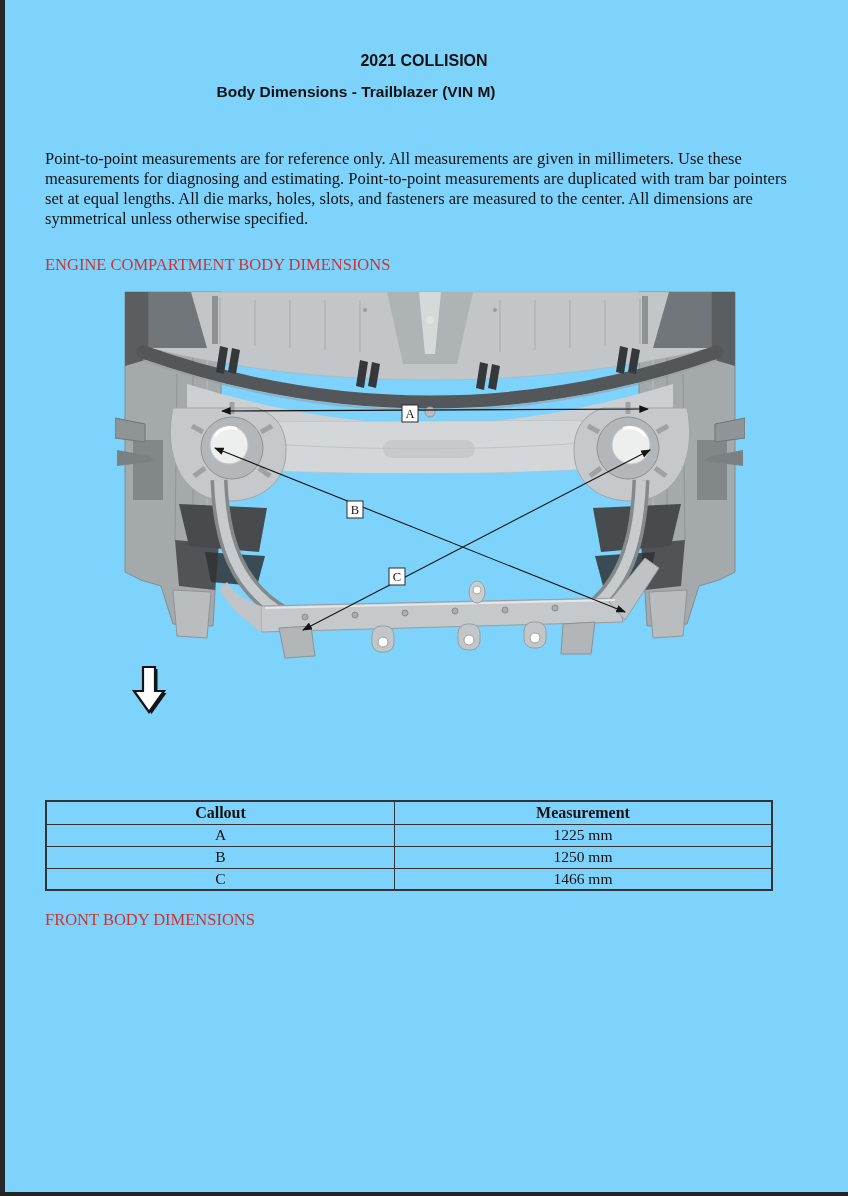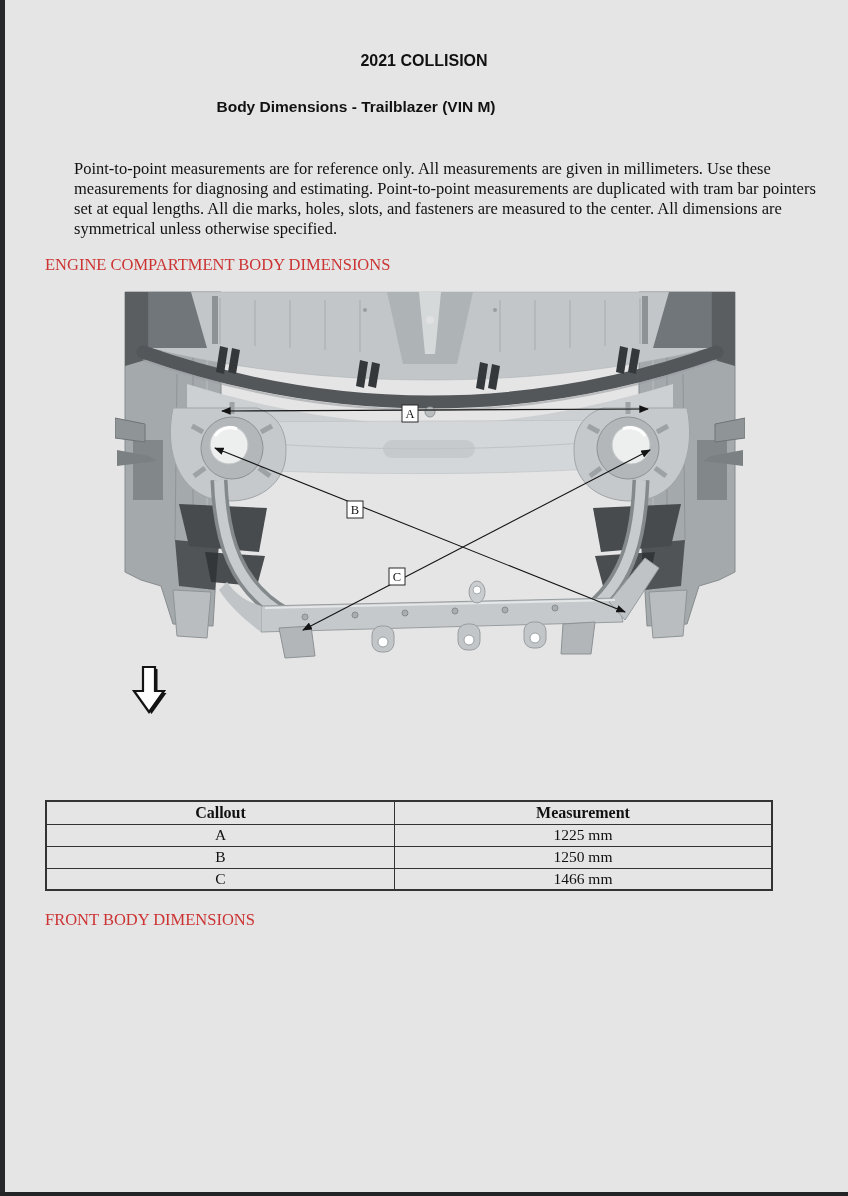--- a/index.html
+++ b/index.html
@@ -1,30 +1,30 @@
 <!DOCTYPE html>
 <html><head>
 <meta charset="utf-8">
 <style>
   * { margin:0; padding:0; box-sizing:border-box; }
   html,body { background:#ffffff; }
   body { font-family:"Liberation Serif", serif; color:#111; }
-  .page { position:relative; width:848px; height:1196px; background:#e5e5e5; overflow:hidden; }
+  .page { position:relative; width:848px; height:1196px; background:#7dd3fc; overflow:hidden; }
 
   .edge-left  { position:absolute; left:0; top:0; width:5px; height:1196px; background:#26282b; }
   .edge-bottom{ position:absolute; left:0; bottom:0; width:848px; height:4px; background:#222426; }
 
   .doc-title1 { position:absolute; top:52px; left:0; width:848px; text-align:center;
                 font-family:"Liberation Sans", sans-serif; font-weight:bold; font-size:16px; }
   .doc-title2 { position:absolute; top:83px; left:0; width:712px; text-align:center;
-                font-family:"Liberation Sans", sans-serif; font-weight:bold; font-size:15.5px;margin-top:15px; }
+                font-family:"Liberation Sans", sans-serif; font-weight:bold; font-size:15.5px; }
 
   .h-blue { position:absolute; top:117px; left:45px; font-weight:bold; font-size:21.5px;
             color:#2323c8; letter-spacing:0.2px; }
-  .intro  { position:absolute; top:159px; left:45px; width:748px; font-size:16.5px; line-height:20px;margin-left:29px; }
+  .intro  { position:absolute; top:149px; left:45px; width:748px; font-size:16.5px; line-height:20px; }
   .h-red  { position:absolute; left:45px; font-weight:normal; font-size:16.5px; color:#cc3333; }
   .h-engine { top:255px; }
   .h-front  { top:910px; }
 
   .figure-wrap { position:absolute; left:115px; top:290px; width:630px; height:372px; }
   .down-arrow  { position:absolute; left:131px; top:664px; width:36px; height:52px; }
 
   .fig-caption { position:absolute; top:744px; left:45px; font-weight:bold; font-size:15.5px;
                  color:#1a1ab0; text-decoration:underline; cursor:pointer; }
   .fig-courtesy{ position:absolute; top:765px; left:45px; font-weight:bold; font-size:15.5px; color:#0b0b0b; }

